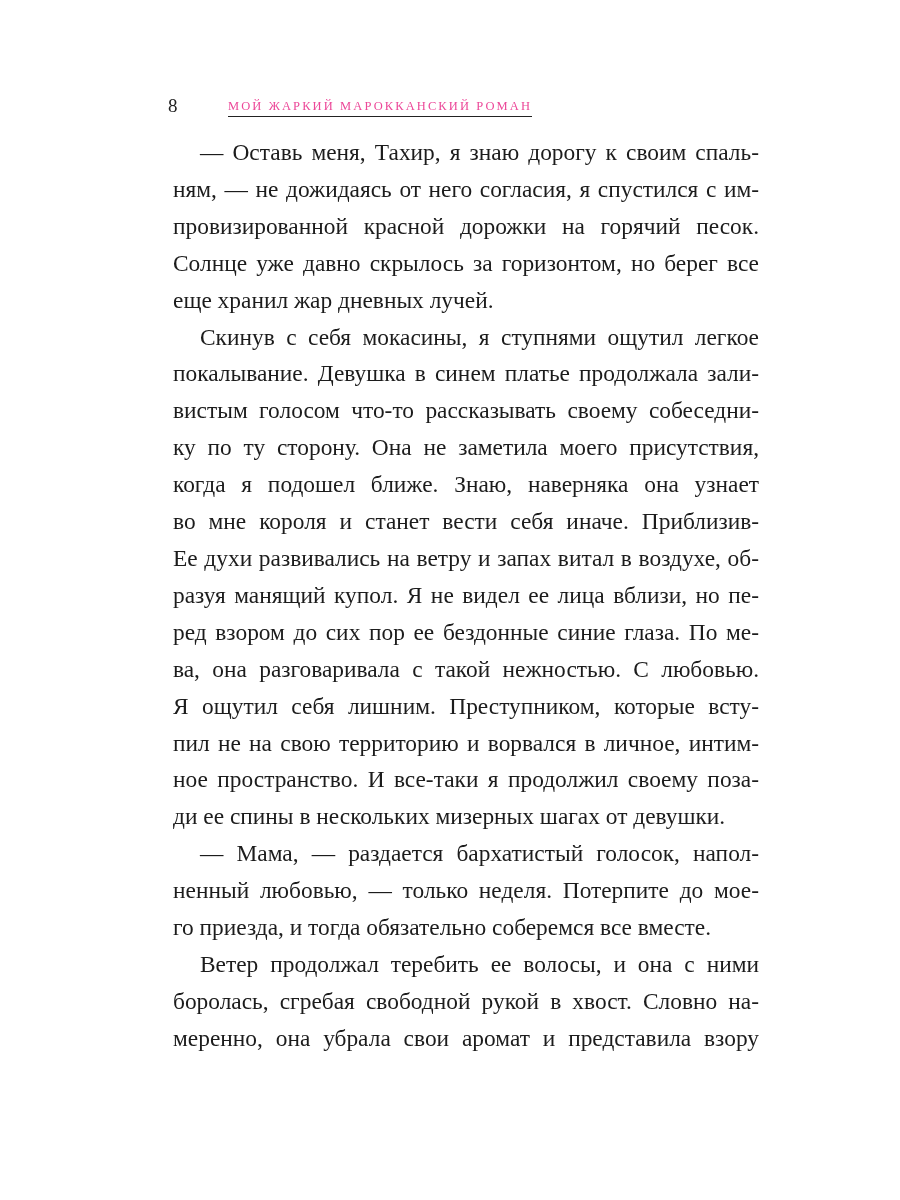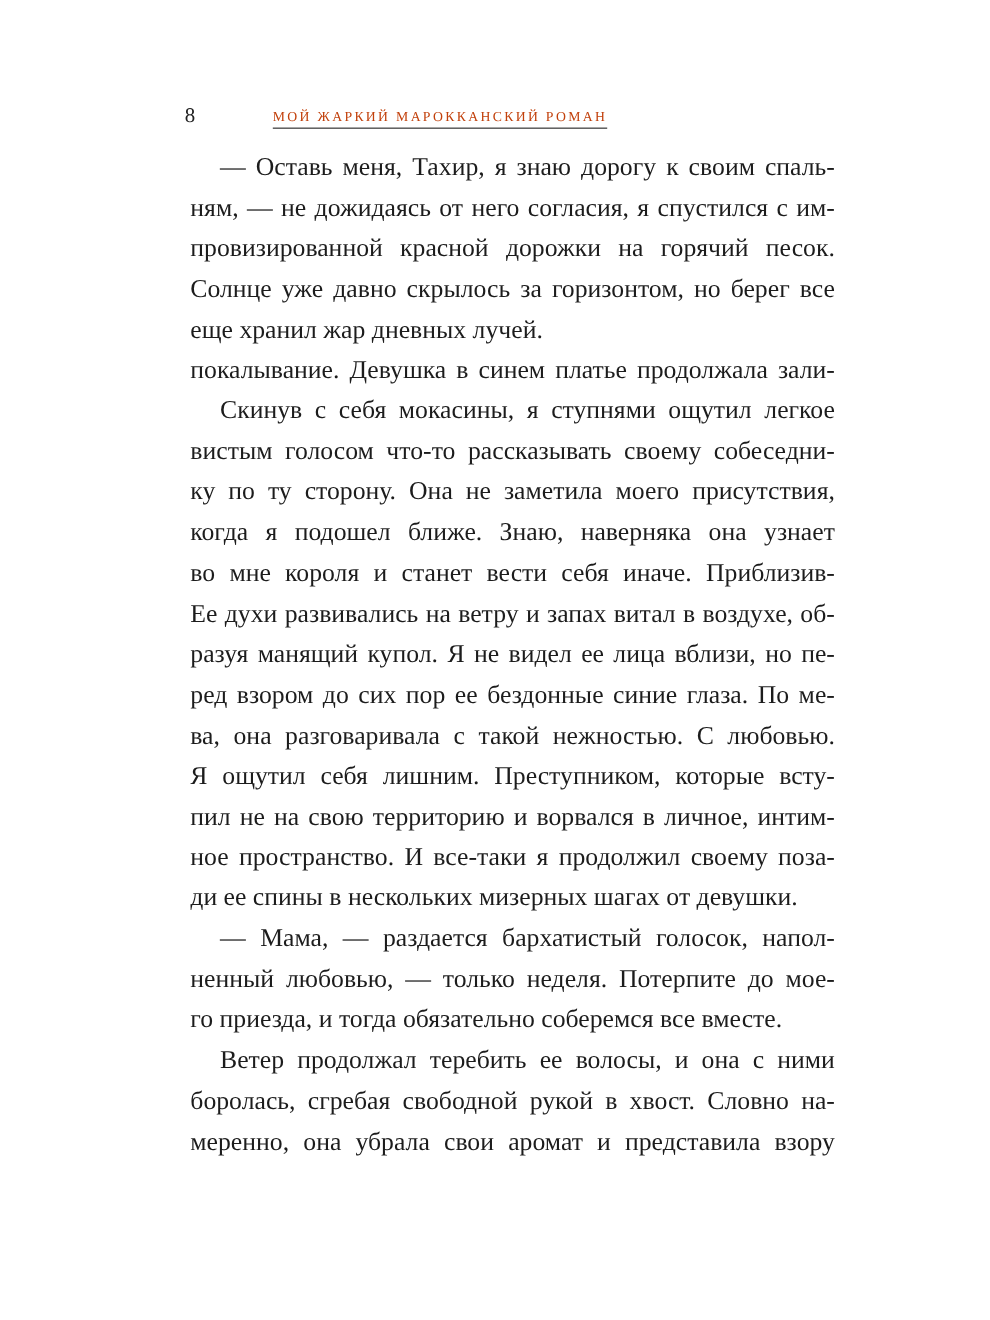--- a/index.html
+++ b/index.html
@@ -31,26 +31,26 @@
     .page-number {
       position: absolute;
       left: 0;
       top: 0;
       font-size: 19px;
       line-height: 24px;
       color: #222;
     }
     .book-title {
       position: absolute;
-      left: 80px;
+      left: 60px;
       top: 3px;
       font-size: 12.5px;
       letter-spacing: 2.1px;
       line-height: 18px;
-      color: #c2410c;
+      color: #ec4899;
       border-bottom: 1.3px solid #222;
       padding-bottom: 1px;
       white-space: nowrap;
       font-family: Liberation Serif, serif;
     }
     .body-text {
       position: absolute;
       left: 173px;
       top: 134px;
       width: 586px;
@@ -92,22 +92,22 @@
 
     <div class="para">
       <span class="line first">— Оставь меня, Тахир, я знаю дорогу к своим спаль-</span>
       <span class="line">ням, — не дожидаясь от него согласия, я спустился с им-</span>
       <span class="line">провизированной красной дорожки на горячий песок.</span>
       <span class="line">Солнце уже давно скрылось за горизонтом, но берег все</span>
       <span class="line last">еще хранил жар дневных лучей.</span>
     </div>
 
     <div class="para">
+      <span class="line first">Скинув с себя мокасины, я ступнями ощутил легкое</span>
       <span class="line">покалывание. Девушка в синем платье продолжала зали-</span>
-      <span class="line first">Скинув с себя мокасины, я ступнями ощутил легкое</span>
       <span class="line">вистым голосом что-то рассказывать своему собеседни-</span>
       <span class="line">ку по ту сторону. Она не заметила моего присутствия,</span>
       <span class="line">когда я подошел ближе. Знаю, наверняка она узнает</span>
       <span class="line">во мне короля и станет вести себя иначе. Приблизив-</span>
       <span class="line">Ее духи развивались на ветру и запах витал в воздухе, об-</span>
       <span class="line">разуя манящий купол. Я не видел ее лица вблизи, но пе-</span>
       <span class="line">ред взором до сих пор ее бездонные синие глаза. По ме-</span>
       <span class="line">ва, она разговаривала с такой нежностью. С любовью.</span>
       <span class="line">Я ощутил себя лишним. Преступником, которые всту-</span>
       <span class="line">пил не на свою территорию и ворвался в личное, интим-</span>

